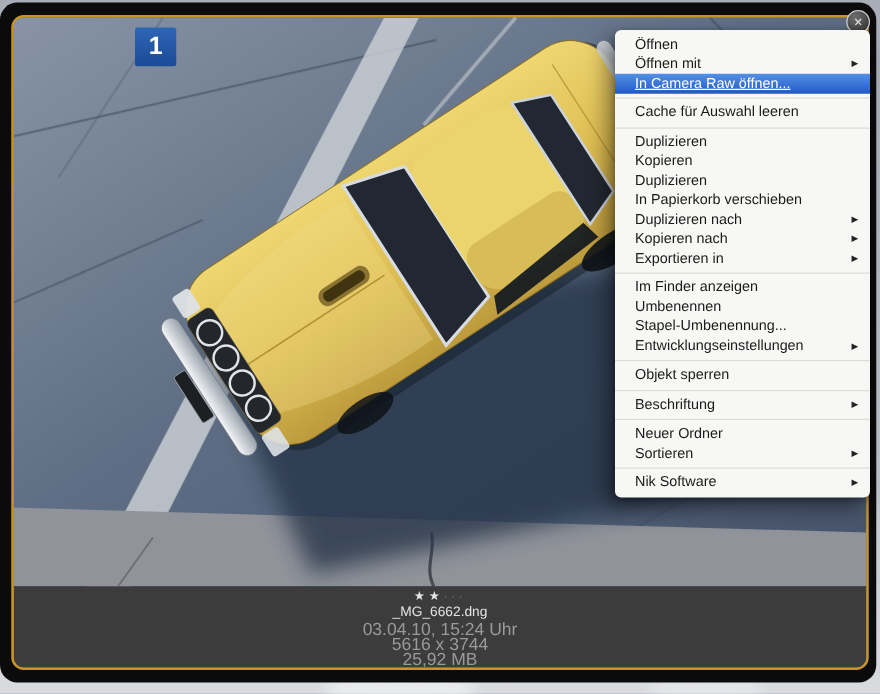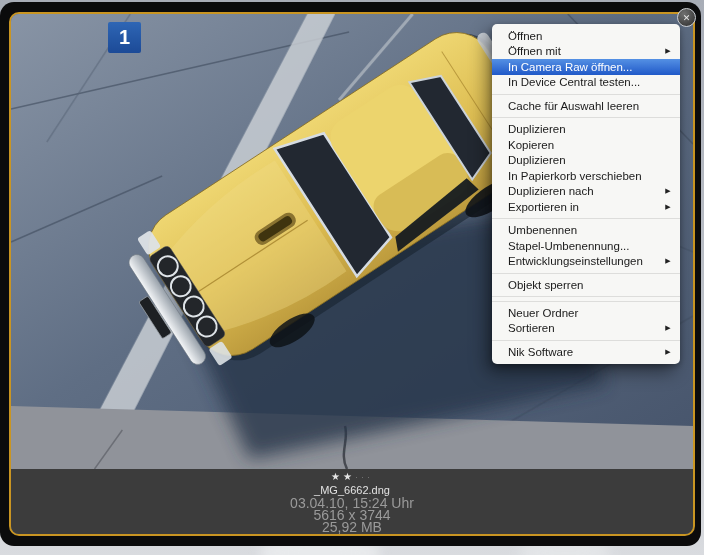--- a/index.html
+++ b/index.html
@@ -23,29 +23,29 @@
   .fname{color:#e2e2e2;font-size:11px;line-height:13px;margin-top:1px;}
   .meta{color:#9a9a9a;font-size:14px;line-height:12px;}
   .badge{position:absolute;left:108px;top:22px;width:33px;height:31px;
        background:linear-gradient(180deg,#2e66b5,#1c4a97);border-radius:2px;
        color:#fff;font-weight:bold;font-size:20px;display:flex;align-items:center;
        justify-content:center;z-index:4;}
   .close-btn{position:absolute;left:677px;top:8px;width:19px;height:19px;border-radius:50%;
        background:radial-gradient(circle at 35% 30%,#707070,#2d2d2d);
        border:1.5px solid #cfd3d8;box-sizing:border-box;color:#e8e8e8;font-size:9px;
        display:flex;align-items:center;justify-content:center;z-index:3;cursor:pointer;}
-  .context-menu{position:absolute;left:492px;top:24px;width:188px;z-index:10;
+  .context-menu{position:absolute;left:492px;top:24px;width:204px;z-index:10;
        background:#f7f7f5;border-radius:5px;padding:4px 0;box-sizing:border-box;
        box-shadow:-5px 8px 18px rgba(0,0,0,.45), 0 2px 6px rgba(0,0,0,.3);
        font-size:11.5px;color:#1a1a1a;}
   .menu-item{position:relative;height:15.5px;display:flex;align-items:center;
        padding:0 14px 0 16px;white-space:nowrap;cursor:default;}
   .menu-item .arrow{position:absolute;right:8px;top:50%;transform:translateY(-52%) scale(.7);
        font-size:10px;color:#222;}
-  .menu-item.selected{background:linear-gradient(180deg,#5490e4,#2059c8);color:#fff;}
+  .menu-item.selected{background:linear-gradient(180deg,#5490e4,#2059c8);color:#fff;text-decoration:underline;}
   .menu-sep{height:1px;background:#dddddb;margin:3.5px 0;}
 </style>
 </head>
 <body>
 
 <div class="backdrop">
   <div class="blob" style="left:260px;top:538px;width:120px;height:30px;"></div>
   <div class="blob" style="left:520px;top:540px;width:90px;height:26px;opacity:.7;"></div>
 </div>
 
@@ -142,23 +142,20 @@
   <div class="menu-item">
       <span>Öffnen</span>
     </div>
   <div class="menu-item">
       <span>Öffnen mit</span>
       <span class="arrow">▶</span>
     </div>
   <div class="menu-item selected">
       <span>In Camera Raw öffnen...</span>
     </div>
-  <div class="menu-item">
-      <span>In Device Central testen...</span>
-    </div>
   <div class="menu-sep"></div>
   <div class="menu-item">
       <span>Cache für Auswahl leeren</span>
     </div>
   <div class="menu-sep"></div>
   <div class="menu-item">
       <span>Duplizieren</span>
     </div>
   <div class="menu-item">
       <span>Kopieren</span>
@@ -167,39 +164,50 @@
       <span>Duplizieren</span>
     </div>
   <div class="menu-item">
       <span>In Papierkorb verschieben</span>
     </div>
   <div class="menu-item">
       <span>Duplizieren nach</span>
       <span class="arrow">▶</span>
     </div>
   <div class="menu-item">
+      <span>Kopieren nach</span>
+      <span class="arrow">▶</span>
+    </div>
+  <div class="menu-item">
       <span>Exportieren in</span>
       <span class="arrow">▶</span>
     </div>
   <div class="menu-sep"></div>
   <div class="menu-item">
+      <span>Im Finder anzeigen</span>
+    </div>
+  <div class="menu-item">
       <span>Umbenennen</span>
     </div>
   <div class="menu-item">
       <span>Stapel-Umbenennung...</span>
     </div>
   <div class="menu-item">
       <span>Entwicklungseinstellungen</span>
       <span class="arrow">▶</span>
     </div>
   <div class="menu-sep"></div>
   <div class="menu-item">
       <span>Objekt sperren</span>
     </div>
   <div class="menu-sep"></div>
+  <div class="menu-item">
+      <span>Beschriftung</span>
+      <span class="arrow">▶</span>
+    </div>
   <div class="menu-sep"></div>
   <div class="menu-item">
       <span>Neuer Ordner</span>
     </div>
   <div class="menu-item">
       <span>Sortieren</span>
       <span class="arrow">▶</span>
     </div>
   <div class="menu-sep"></div>
   <div class="menu-item">

